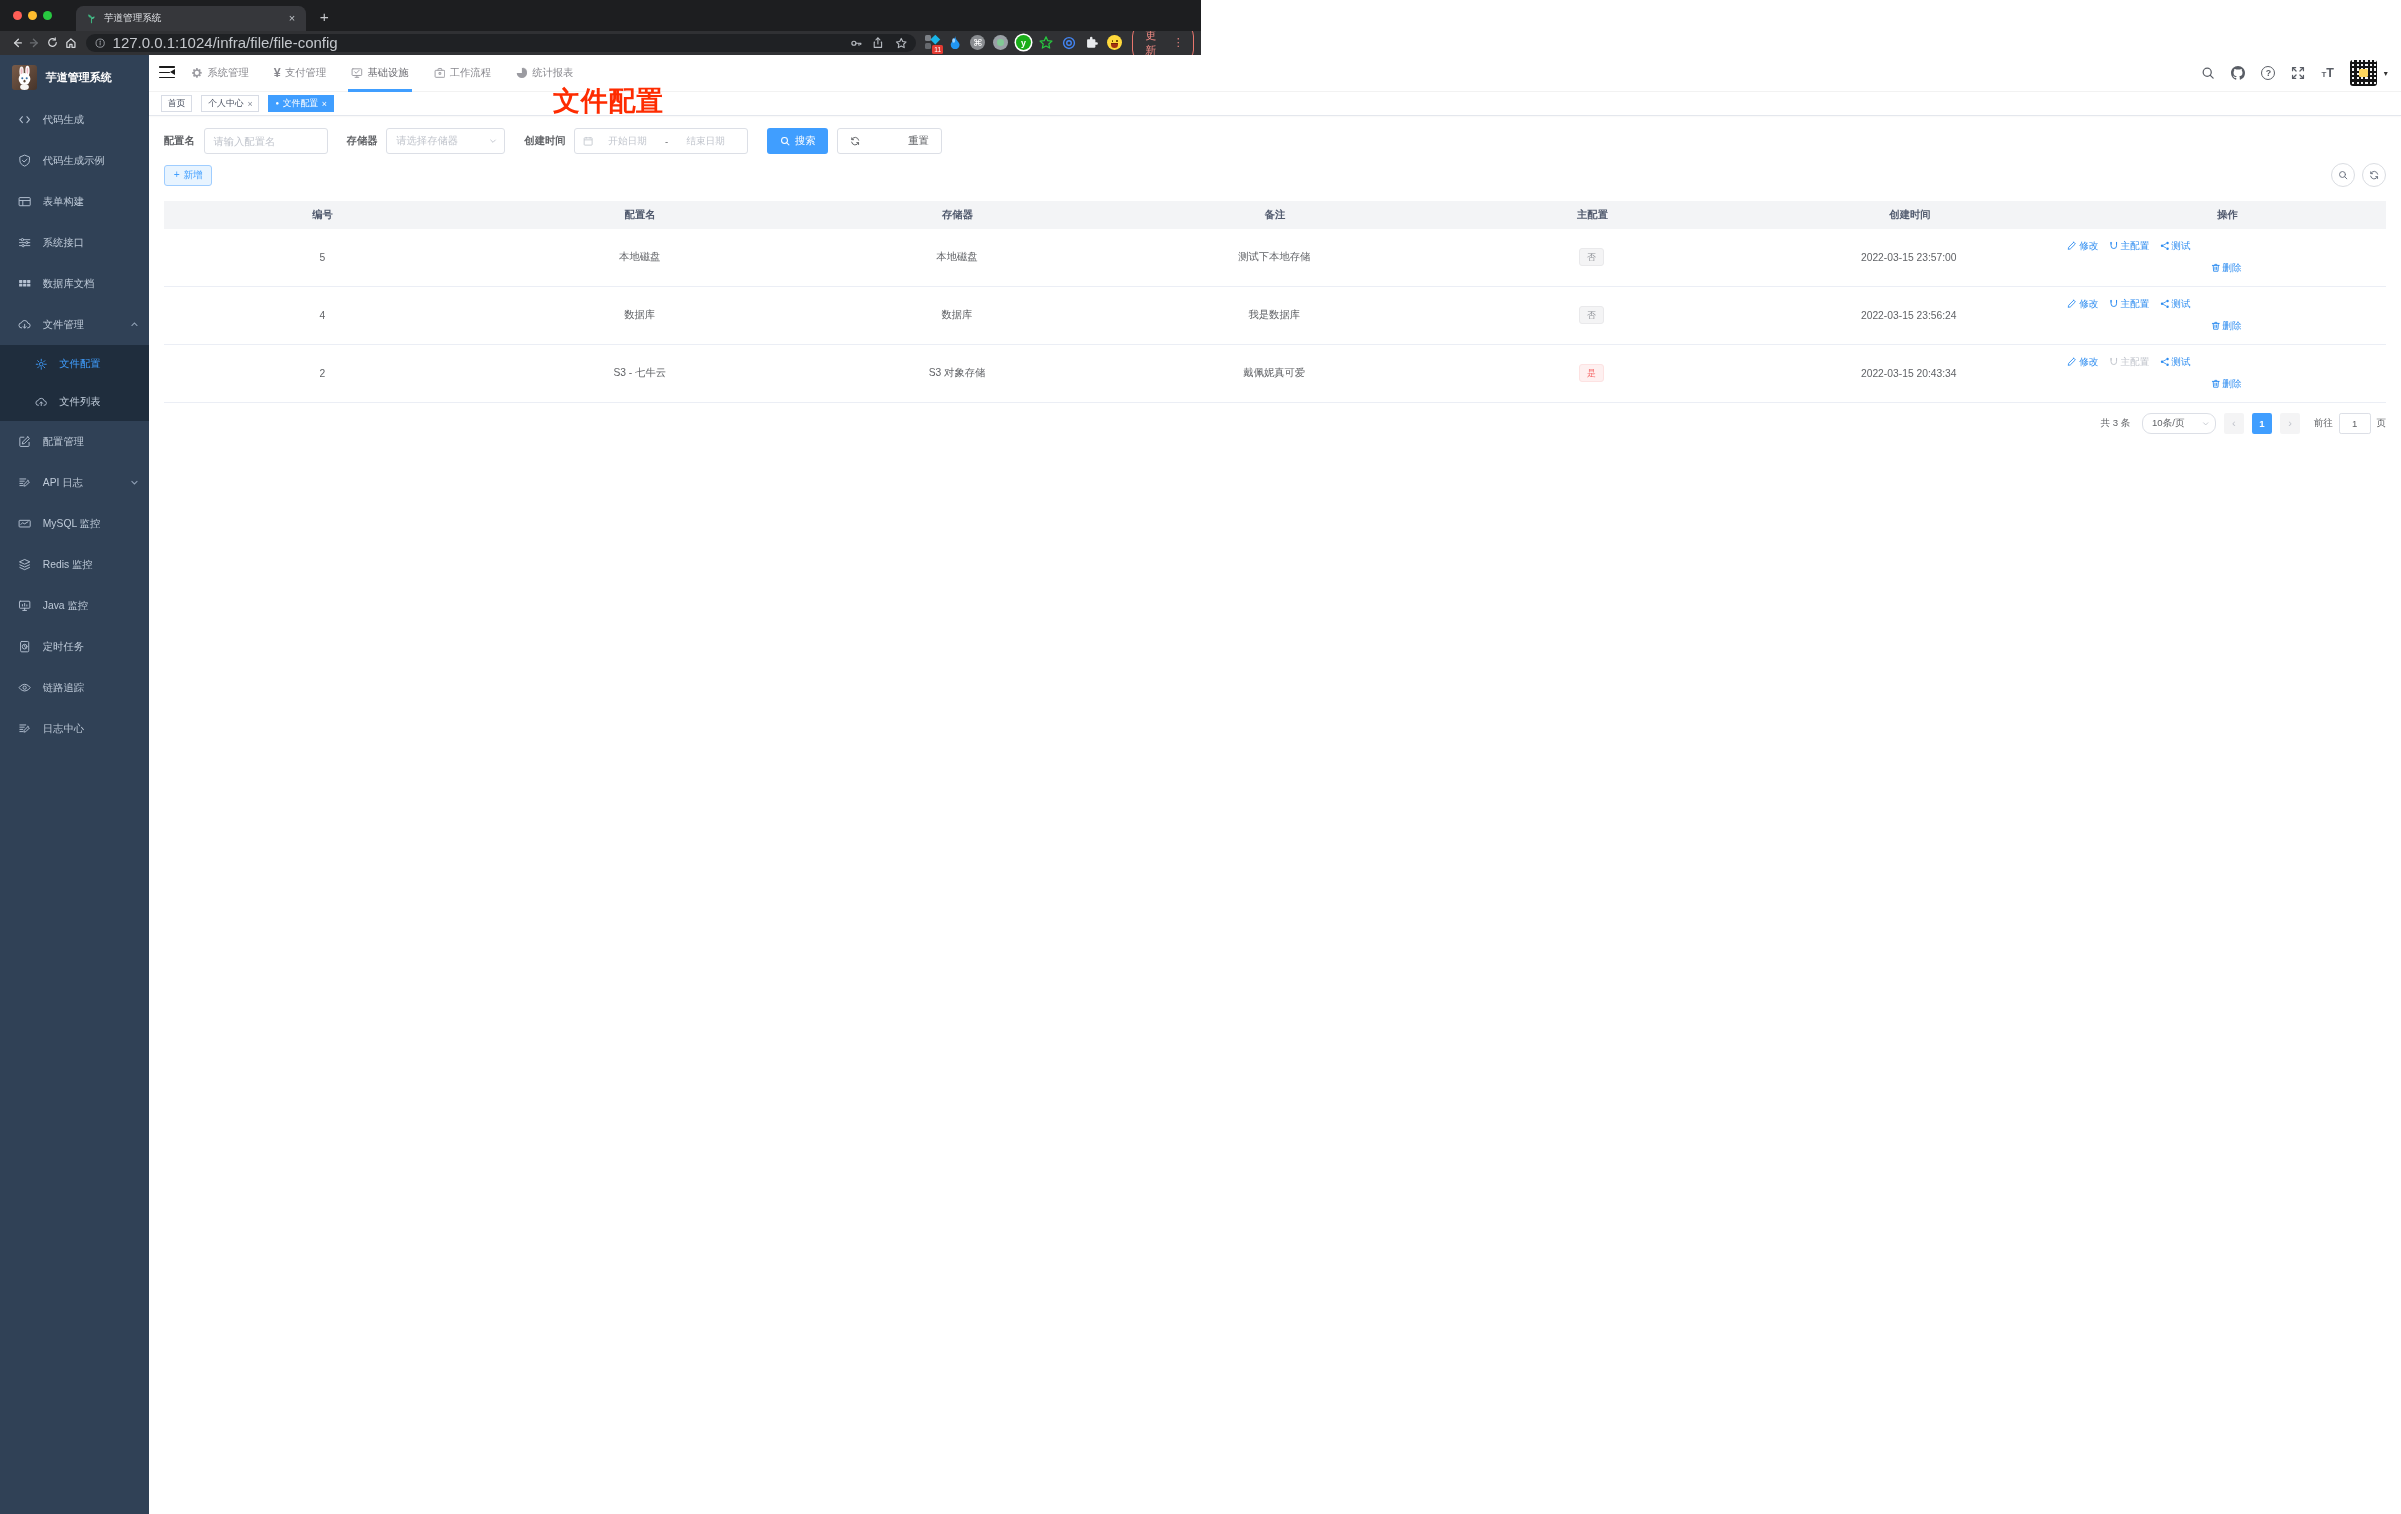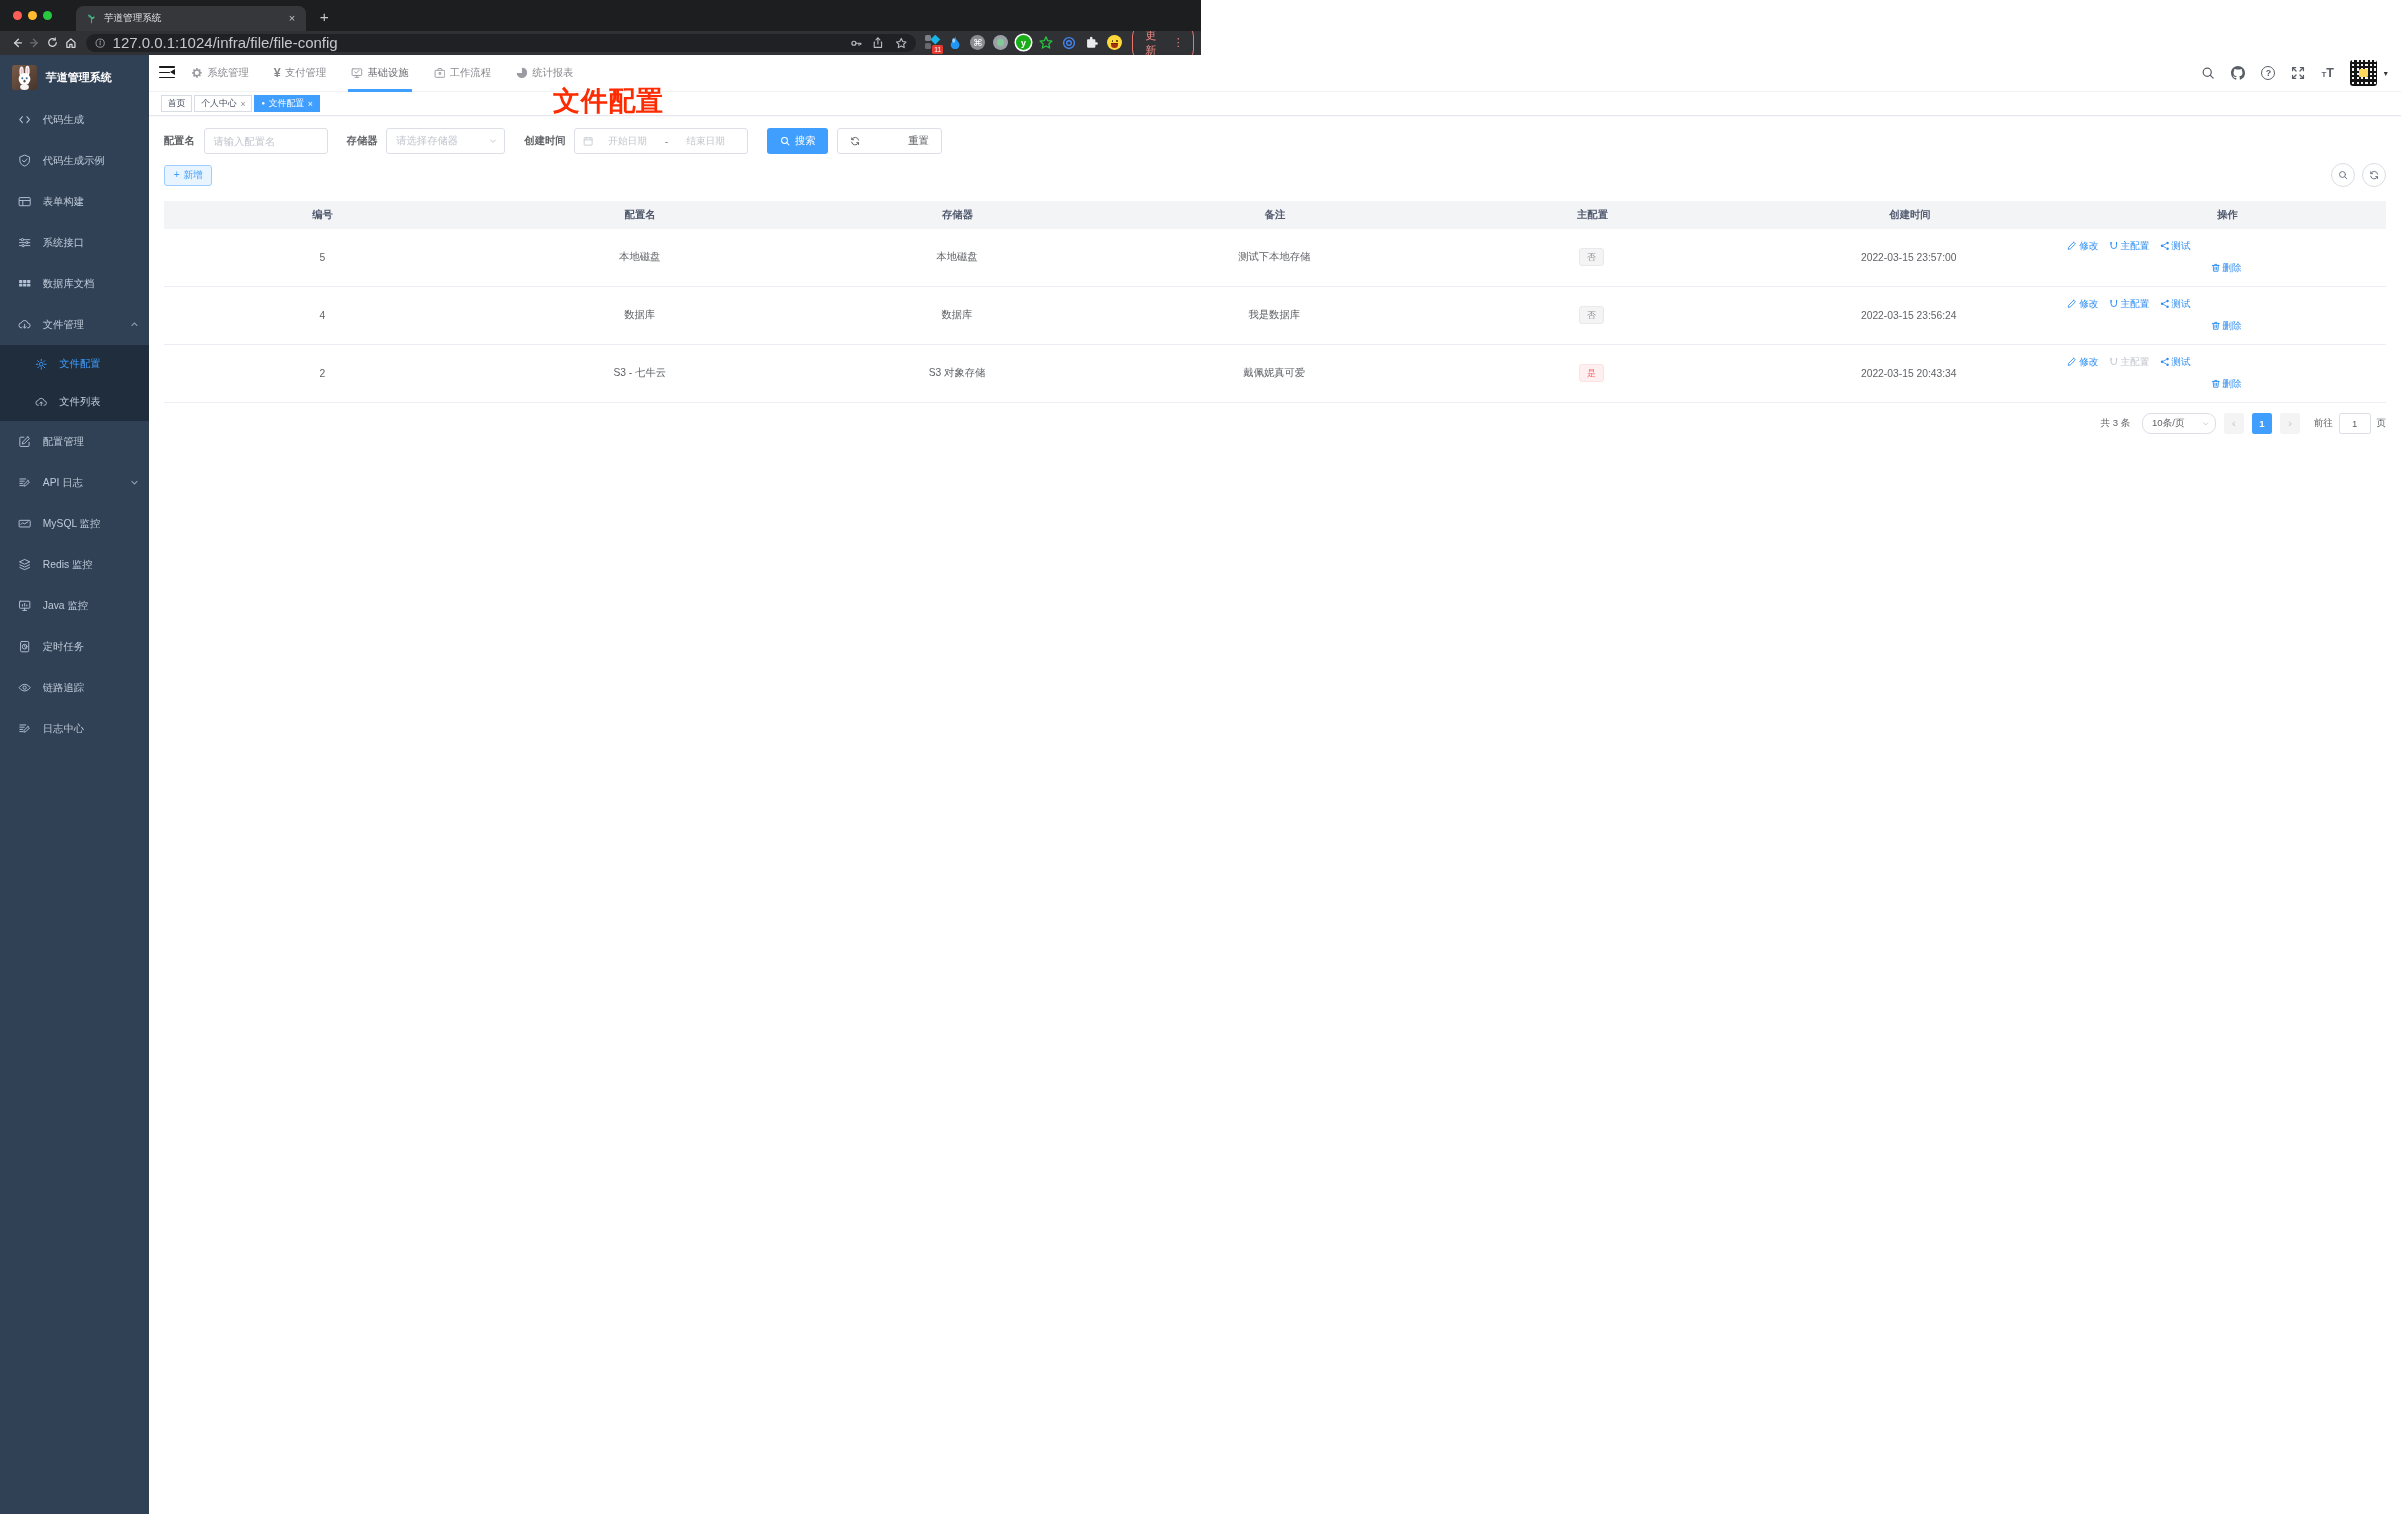--- a/index.html
+++ b/index.html
@@ -83,21 +83,21 @@
   .fontsize { font-weight:700; color:#5a5e66; display:flex; align-items:flex-end; line-height:1; }
   .fontsize .t-small { font-size:8px; }
   .fontsize .t-big { font-size:12.5px; }
   .qr { width:26.6px; height:26.6px; border-radius:3px; position:relative; flex-shrink:0;
     background:repeating-linear-gradient(90deg,#141414 0 2.2px,transparent 2.2px 4.4px),
                repeating-linear-gradient(0deg,#141414 0 2.2px,#f4f4f4 2.2px 4.4px); }
   .qr::after { content:""; position:absolute; inset:8.9px; background:#ffd75e; border-radius:1.5px; }
   .avcaret { color:#333; font-size:8px; margin-left:-8.9px; }
 
   
-  .tagbar { height:24px; display:flex; align-items:center; gap:2px; padding:0 11.8px; border-bottom:0.7px solid #e4e7ed; box-shadow:0 0.7px 2.2px rgba(0,0,0,.05); }
+  .tagbar { height:24px; display:flex; align-items:center; gap:9px; padding:0 11.8px; border-bottom:0.7px solid #e4e7ed; box-shadow:0 0.7px 2.2px rgba(0,0,0,.05); }
   .tagv { height:17.7px; display:flex; align-items:center; gap:3.7px; padding:0 5.9px; border:0.7px solid #d8dce5; background:#fff; color:#495060; font-size:8.9px; cursor:pointer; }
   .tagv .x { font-size:8.9px; color:#8a909c; }
   .tagv.active { background:#409eff; border-color:#409eff; color:#fff; }
   .tagv.active .x { color:#fff; }
   .tagv .dot { font-size:5.9px; line-height:1; }
 
   
   .annotation { position:absolute; left:553px; top:83px; font-size:27px; font-weight:600; color:#fe2b00; letter-spacing:0.7px; z-index:50; white-space:nowrap; }
 
   

